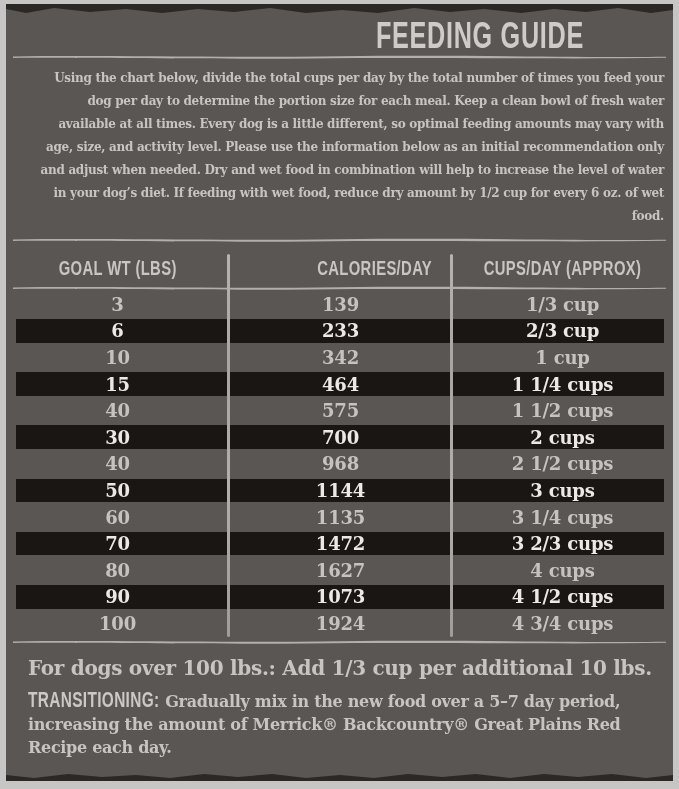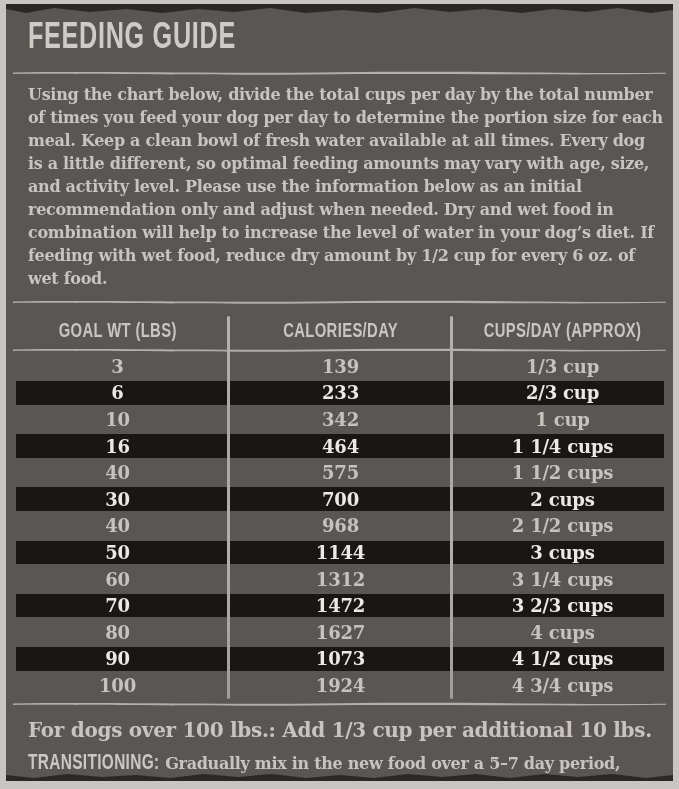--- a/index.html
+++ b/index.html
@@ -2,38 +2,38 @@
 <html><head>
 <meta charset="utf-8">
 <style>
   html,body{margin:0;padding:0;width:679px;height:789px;overflow:hidden;
     background:#c7c6c4;font-family:"DejaVu Serif",serif;}
   .card{position:absolute;left:6px;top:4px;width:667px;height:777px;
     background:#5a5653;overflow:hidden;}
   .torn{display:block;width:100%;}
   .torn-bottom{position:absolute;bottom:0;left:0;}
   
-  .title{margin:1px 0 16px 22px;height:36px;line-height:36px;white-space:nowrap;}
+  .title{margin:1px 0 0 22px;height:36px;line-height:36px;white-space:nowrap;text-align:right;}
   .title span{display:inline-block;transform:scaleX(.70);transform-origin:left center;
     font-family:"Liberation Sans",sans-serif;font-weight:bold;font-size:36px;
     letter-spacing:1px;color:#cfccc8;}
   
   .rule{display:block;width:657px;height:6px;margin:0 auto;}
   
   .intro{margin:7px 18px 0 22px;width:636px;
-    font-size:16px;font-weight:bold;line-height:23px;letter-spacing:-.3px;
-    color:#c8c5c1;}
+    font-size:12px;font-weight:bold;line-height:23px;letter-spacing:-.3px;
+    color:#c8c5c1;text-align:right;}
   
   .tablewrap{position:relative;margin-top:9px;}
   .thead{display:flex;height:33px;align-items:center;}
   .hcell{display:flex;justify-content:center;align-items:center;}
   .hcell span{display:inline-block;transform:scaleX(.74);
     font-family:"Liberation Sans",sans-serif;font-weight:bold;font-size:20px;
     letter-spacing:.5px;color:#c9c6c2;white-space:nowrap;}
-  .c1{flex:0 0 223px;} .c2{flex:0 0 223px;} .c3{flex:0 0 221px;}
+  .c1{flex:0 0 223px;} .c2{flex:0 0 223px;justify-content:flex-end;} .c3{flex:0 0 221px;}
   .trow{position:relative;display:flex;height:26.6px;align-items:center;}
   .trow.dark::before{content:"";position:absolute;left:10px;right:9px;
     top:1.5px;bottom:1.5px;background:#1a1614;}
   .cell{position:relative;z-index:1;text-align:center;
     font-size:18px;font-weight:bold;color:#c6c3bf;letter-spacing:-.2px;}
   .trow.dark .cell{color:#ece9e5;}
   .vdiv{position:absolute;top:2px;bottom:0;width:3px;z-index:2;
     background:linear-gradient(180deg,#b6b4b0 0%,#a8a6a2 30%,#b2b0ac 60%,#9f9d99 100%);
     border-radius:2px;}
   .vdiv.v1{left:221px;} .vdiv.v2{left:444px;}
@@ -101,21 +101,21 @@
           <div class="cell c1">6</div>
           <div class="cell c2">233</div>
           <div class="cell c3">2/3 cup</div>
         </div>
         <div class="trow">
           <div class="cell c1">10</div>
           <div class="cell c2">342</div>
           <div class="cell c3">1 cup</div>
         </div>
         <div class="trow dark">
-          <div class="cell c1">16</div>
+          <div class="cell c1">15</div>
           <div class="cell c2">464</div>
           <div class="cell c3">1 1/4 cups</div>
         </div>
         <div class="trow">
           <div class="cell c1">40</div>
           <div class="cell c2">575</div>
           <div class="cell c3">1 1/2 cups</div>
         </div>
         <div class="trow dark">
           <div class="cell c1">30</div>
@@ -127,21 +127,21 @@
           <div class="cell c2">968</div>
           <div class="cell c3">2 1/2 cups</div>
         </div>
         <div class="trow dark">
           <div class="cell c1">50</div>
           <div class="cell c2">1144</div>
           <div class="cell c3">3 cups</div>
         </div>
         <div class="trow">
           <div class="cell c1">60</div>
-          <div class="cell c2">1312</div>
+          <div class="cell c2">1135</div>
           <div class="cell c3">3 1/4 cups</div>
         </div>
         <div class="trow dark">
           <div class="cell c1">70</div>
           <div class="cell c2">1472</div>
           <div class="cell c3">3 2/3 cups</div>
         </div>
         <div class="trow">
           <div class="cell c1">80</div>
           <div class="cell c2">1627</div>

